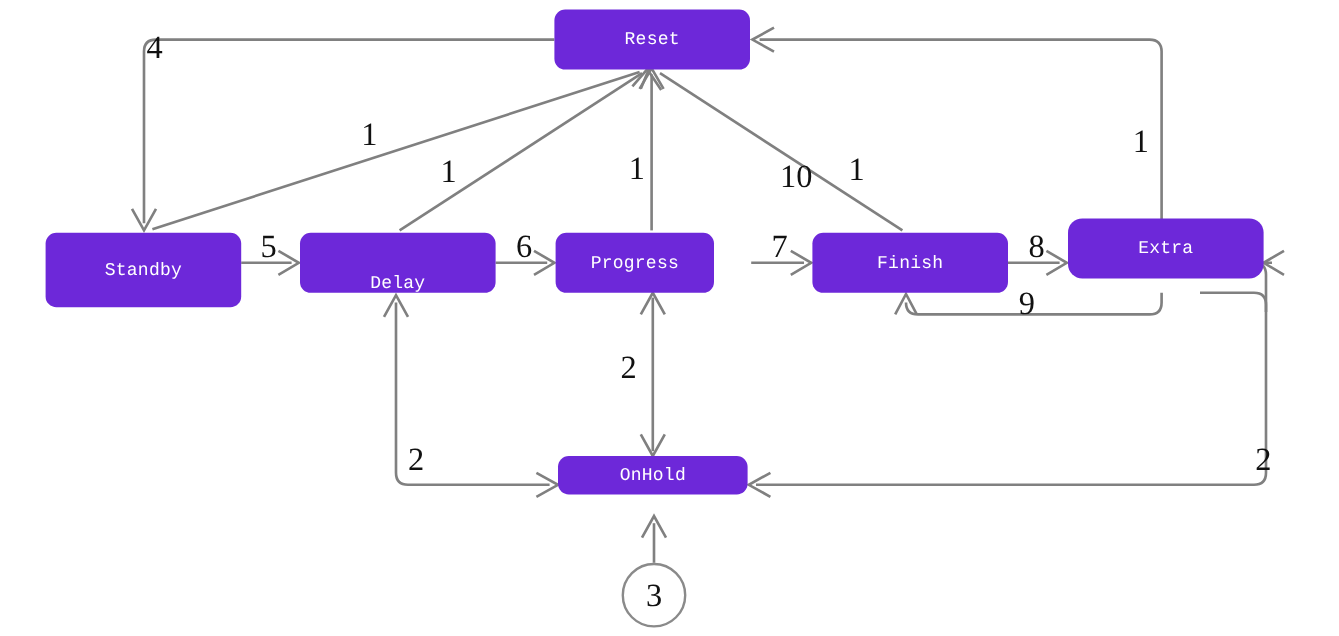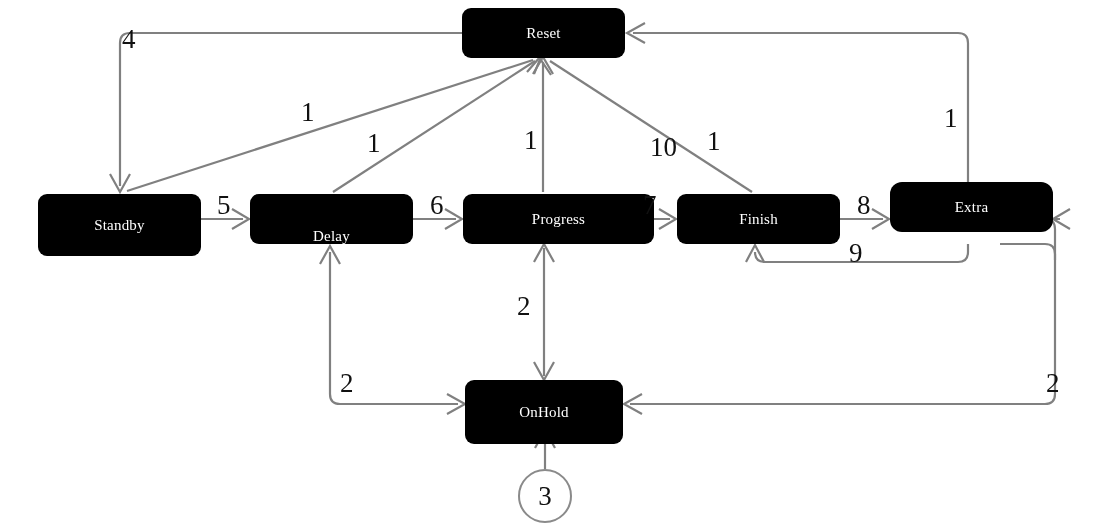--- a/index.html
+++ b/index.html
@@ -34,27 +34,27 @@
   }
   .arrow-head {
     fill: none;
     stroke: #808080;
     stroke-width: 2.2;
     stroke-linecap: butt;
     stroke-linejoin: miter;
   }
   .node-box {
     position: absolute;
-    background: #000000;
+    background: #6d28d9;
     border-radius: 9px;
     display: flex;
     align-items: center;
     justify-content: center;
     color: #ffffff;
-    font-family: Liberation Serif, serif;
+    font-family: Liberation Mono, monospace;
     font-size: 15px;
     letter-spacing: 0.2px;
     box-sizing: border-box;
     user-select: none;
   }
   .node-label {
     color: #ffffff;
     font-size: 15px;
     line-height: 1;
   }
@@ -183,33 +183,33 @@
   </div>
 
   <div class="node-box" style="left:38px; top:194px; width:163px; height:62px;">
     <span class="node-label">Standby</span>
   </div>
 
   <div class="node-box" style="left:250px; top:194px; width:163px; height:50px;align-items:flex-end;">
     <span class="node-label">Delay</span>
   </div>
 
-  <div class="node-box" style="left:463px; top:194px; width:191px; height:50px;">
+  <div class="node-box" style="left:463px; top:194px; width:132px; height:50px;">
     <span class="node-label">Progress</span>
   </div>
 
   <div class="node-box" style="left:677px; top:194px; width:163px; height:50px;">
     <span class="node-label">Finish</span>
   </div>
 
   <div class="node-box" style="left:890px; top:182px; width:163px; height:50px;border-radius:12px;">
     <span class="node-label">Extra</span>
   </div>
 
-  <div class="node-box" style="left:465px; top:380px; width:158px; height:64px;">
+  <div class="node-box" style="left:465px; top:380px; width:158px; height:32px;">
     <span class="node-label">OnHold</span>
   </div>
 
   <div class="start-circle" style="left:518px; top:469px;">
     <span class="start-label">3</span>
   </div>
 
   <span class="edge-label" style="left:122px; top:26px;">4</span>
   <span class="edge-label" style="left:301px; top:99px;">1</span>
   <span class="edge-label" style="left:367px; top:130px;">1</span>

